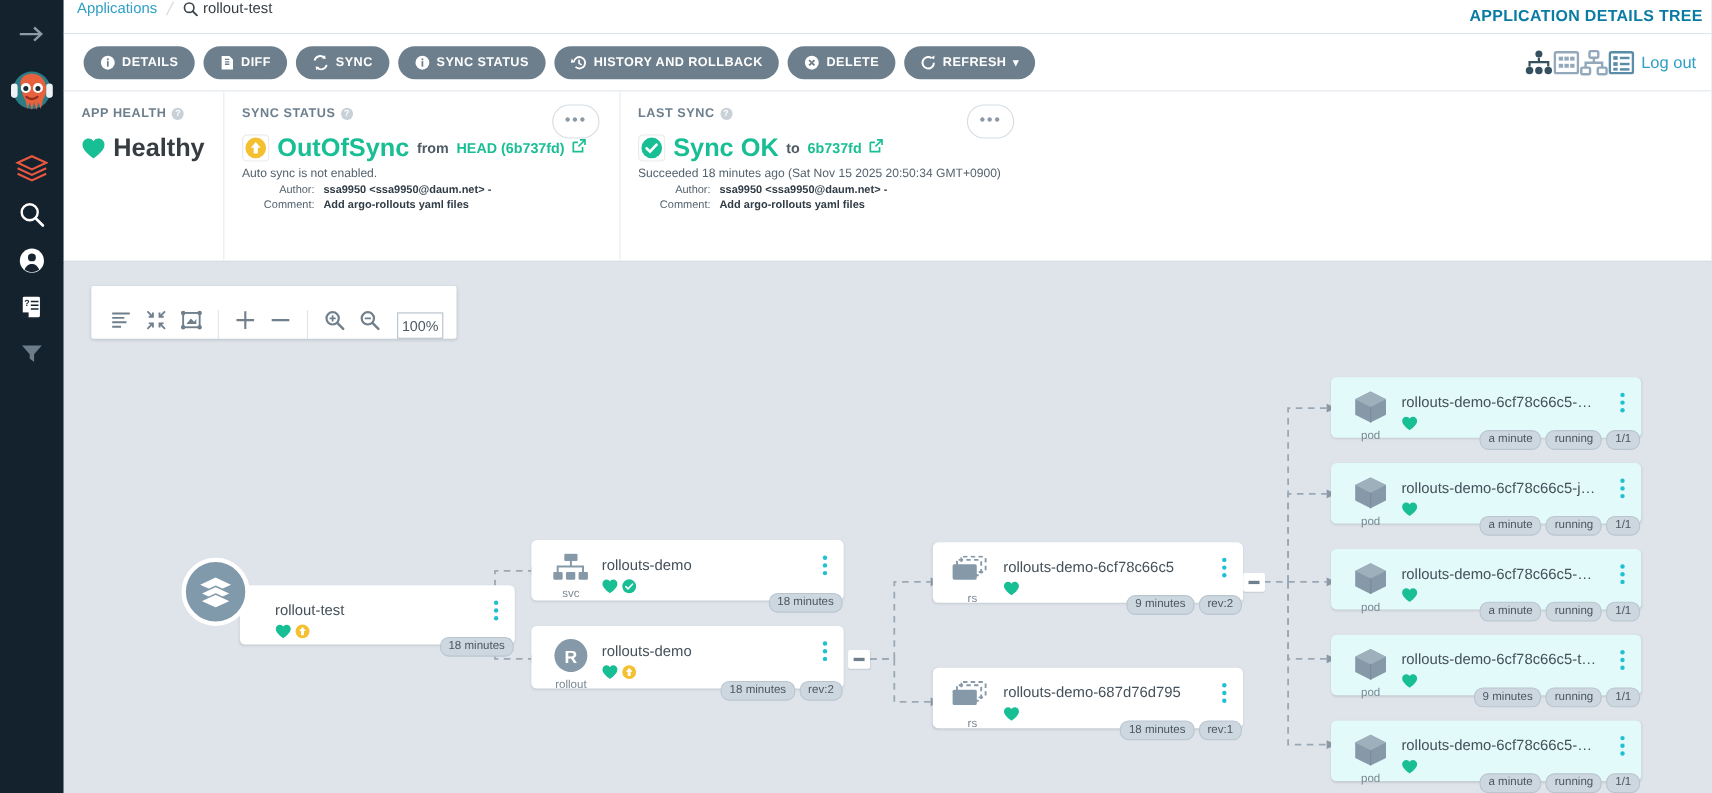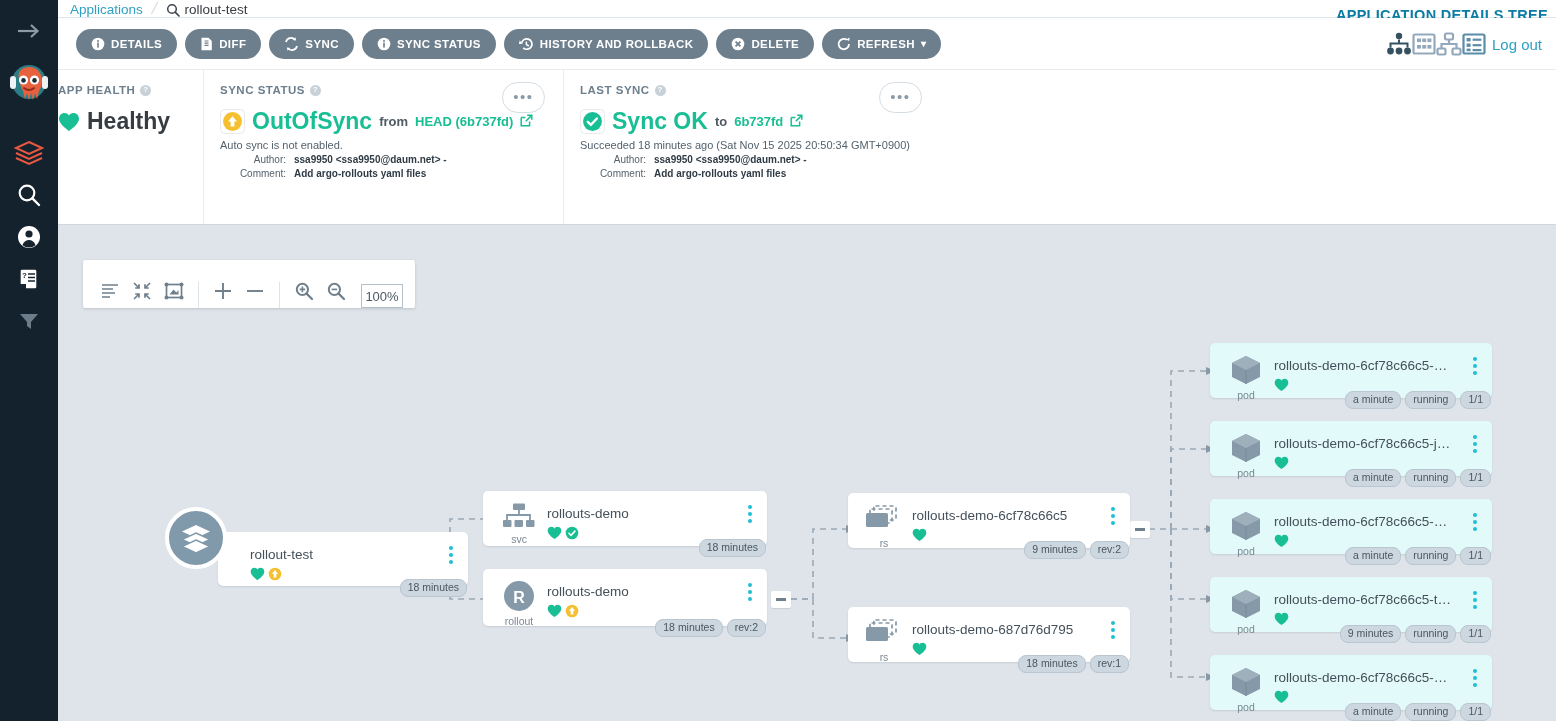--- a/index.html
+++ b/index.html
@@ -27,23 +27,23 @@
   }
   .side-logo { width: 58px; height: 62px; display:flex; align-items:center; justify-content:center; margin-top: 4px;}
   .side-gap { height: 14px; }
   .side-nav-btn { width: 58px; height: 42px; display:flex; align-items:center; justify-content:center; cursor:pointer; }
 
   
   .main { flex: 1; height: 721px; position: relative; background: #dfe4ea; }
 
   
   .topbar {
-    height: 18px; background: #fff;
+    height: 31px; background: #fff;
     border-bottom: 1px solid #dee6eb;
-    display: flex; align-items: flex-end;
+    display: flex; align-items: flex-start;
     padding: 0 12px 0 12px;
     position: relative;
   }
   .crumb-link {
     color: #2f9fc4; font-size: 13.5px; cursor: pointer;
   }
   .crumb-sep {
     color: #d8dee3; margin: 0 9px; font-size: 17px; transform: skewX(-14deg); line-height: 1;
   }
   .crumb-current {
@@ -82,21 +82,21 @@
     color: #2f9fc4; font-size: 15px; cursor: pointer; margin-left: 6px; margin-right: 6px;
   }
 
   
   .status-strip {
     background: #fff; height: 155px;
     display: flex;
     border-bottom: 1px solid #cfd8e0;
   }
   .st-col { padding: 14px 16px 0 16px; position: relative; }
-  .st-col.health { width: 145px; padding-left: 0; }
+  .st-col.health { width: 145px; padding-left: 16px; }
   .st-col.sync { width: 360px; border-left: 1px solid #e7ecf0; }
   .st-col.last { flex: 1; border-left: 1px solid #e7ecf0; }
   .st-label {
     font-size: 11.5px; font-weight: bold; color: #6d7f8d;
     letter-spacing: .5px; display: flex; align-items: center; gap: 5px;
   }
   .help-dot {
     width: 11px; height: 11px; border-radius: 50%;
     background: #c8d1d8; color: #fff;
     font-size: 8px; font-weight: bold;

